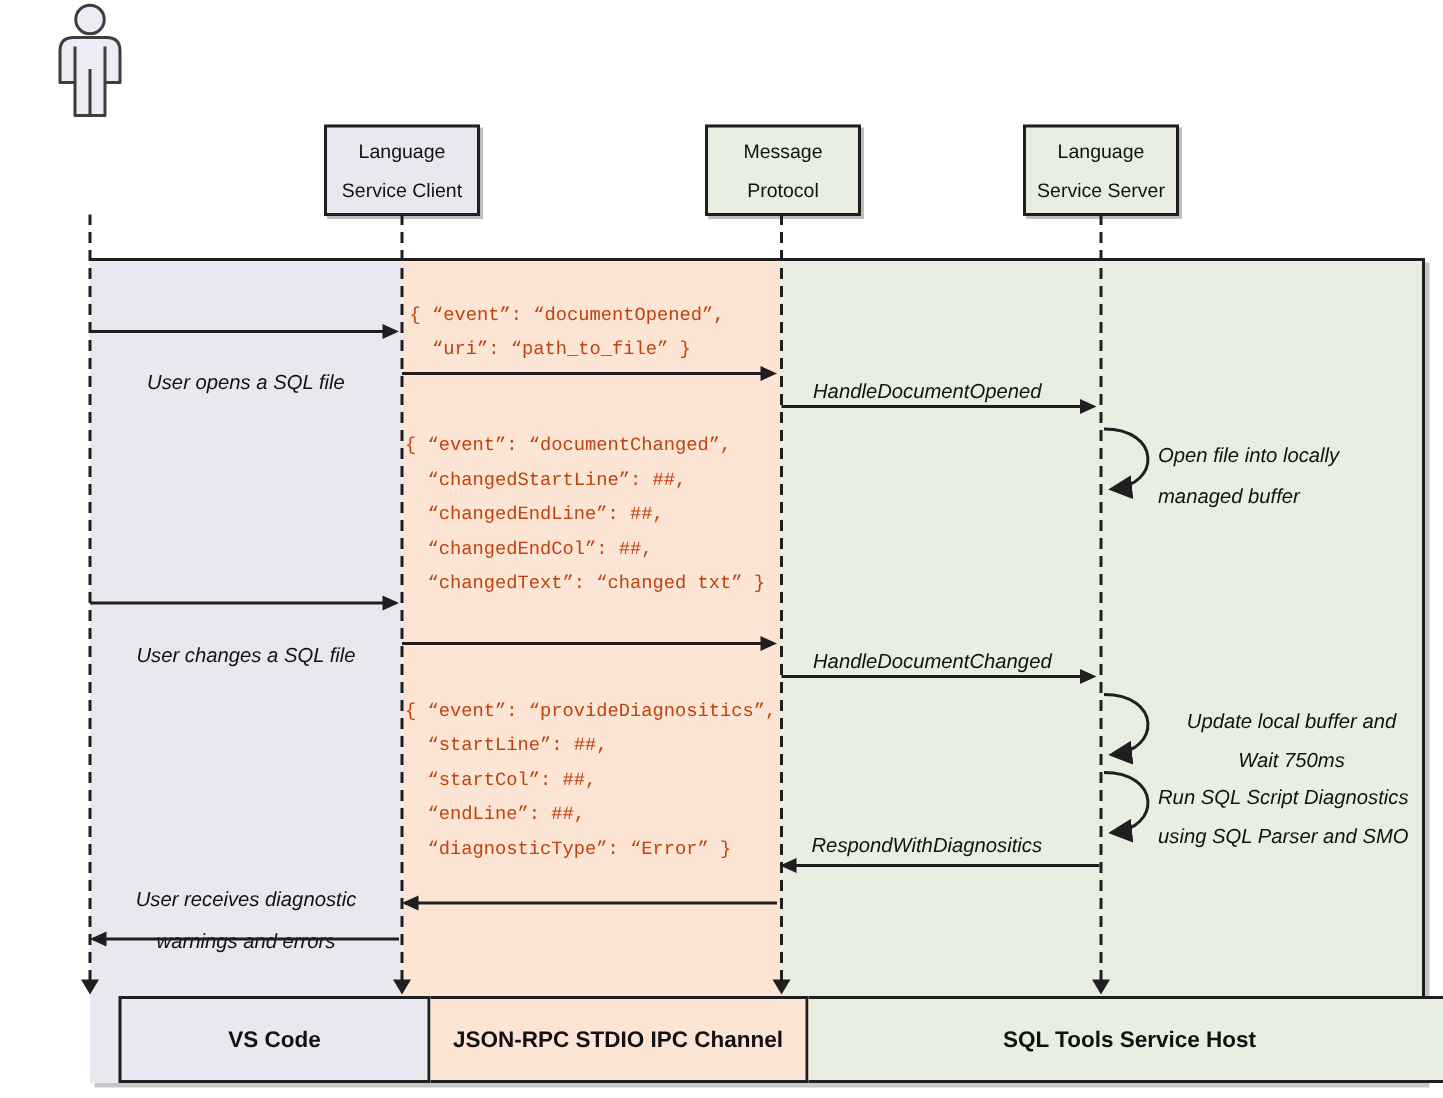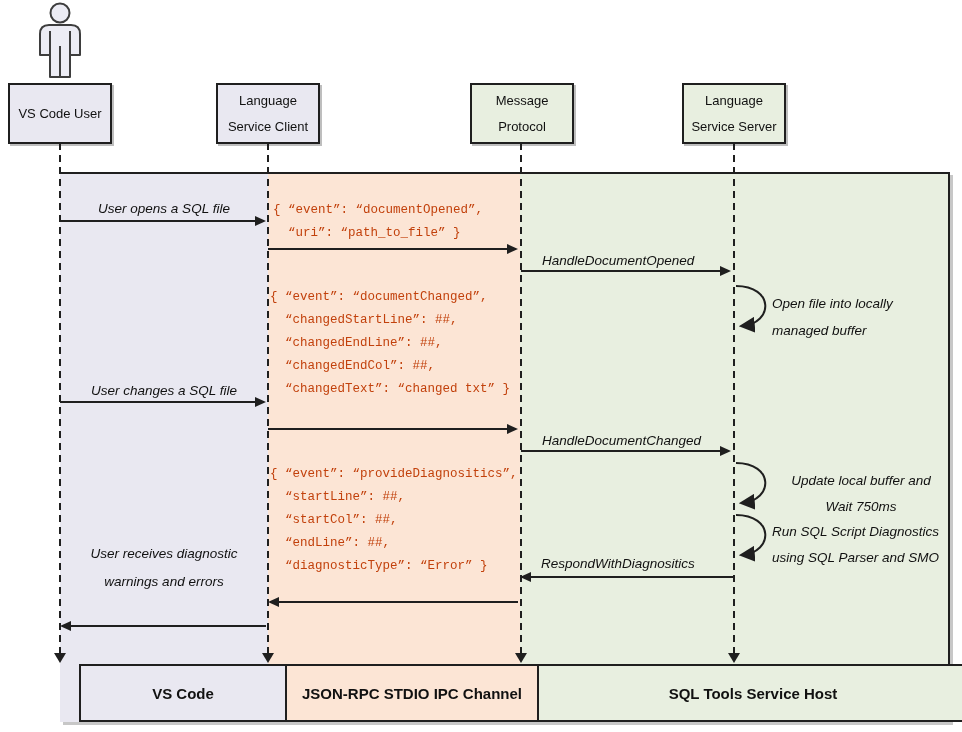--- a/index.html
+++ b/index.html
@@ -58,21 +58,21 @@
   .to-left::before{
     content:"";position:absolute;left:-2px;top:-4px;width:0;height:0;
     border-top:5px solid transparent;border-bottom:5px solid transparent;
     border-right:11px solid var(--ink);
   }
 
   
   .lbl{
     position:absolute;font-style:italic;font-size:13.5px;line-height:18px;white-space:nowrap;
   }
-  .lbl.center{text-align:center;white-space:normal;}
+  .lbl.center{text-align:center;white-space:normal;margin-top:46px;}
   .lbl.two-line{line-height:28px;}
   .json-block{
     position:absolute;font-family:"Liberation Mono","DejaVu Sans Mono",monospace;
     font-size:12.5px;line-height:23px;color:#c2410c;
   }
   .json-block div{white-space:pre;}
   .loop-note{position:absolute;font-style:italic;font-size:13.5px;line-height:27px;white-space:nowrap;}
   .loop-note.center{text-align:center;}
 
   
@@ -92,23 +92,20 @@
 <div class="stage">
 
   <svg class="abs" style="left:38px;top:2px;" width="44" height="78" viewBox="0 0 44 78">
     <circle cx="22" cy="11" r="9.5" fill="#ececf4" stroke="#3d3d3d" stroke-width="2"></circle>
     <path d="M2,32 Q2,23 11,23 L33,23 Q42,23 42,32 L42,53 L32,53 L32,75 L12,75 L12,53 L2,53 Z" fill="#ececf4" stroke="#3d3d3d" stroke-width="2" stroke-linejoin="round"></path>
     <line x1="12" y1="29" x2="12" y2="53" stroke="#3d3d3d" stroke-width="2"></line>
     <line x1="32" y1="29" x2="32" y2="53" stroke="#3d3d3d" stroke-width="2"></line>
     <line x1="22" y1="44" x2="22" y2="75" stroke="#3d3d3d" stroke-width="2"></line>
   </svg>
 
-  <div class="head-box hb-lav" style="left:8px;">
-    <span>VS Code User</span>
-  </div>
   <div class="head-box hb-lav" style="left:216px;">
     <span>Language</span>
     <span>Service Client</span>
   </div>
   <div class="head-box hb-grn" style="left:470px;">
     <span>Message</span>
     <span>Protocol</span>
   </div>
   <div class="head-box hb-grn" style="left:682px;">
     <span>Language</span>

